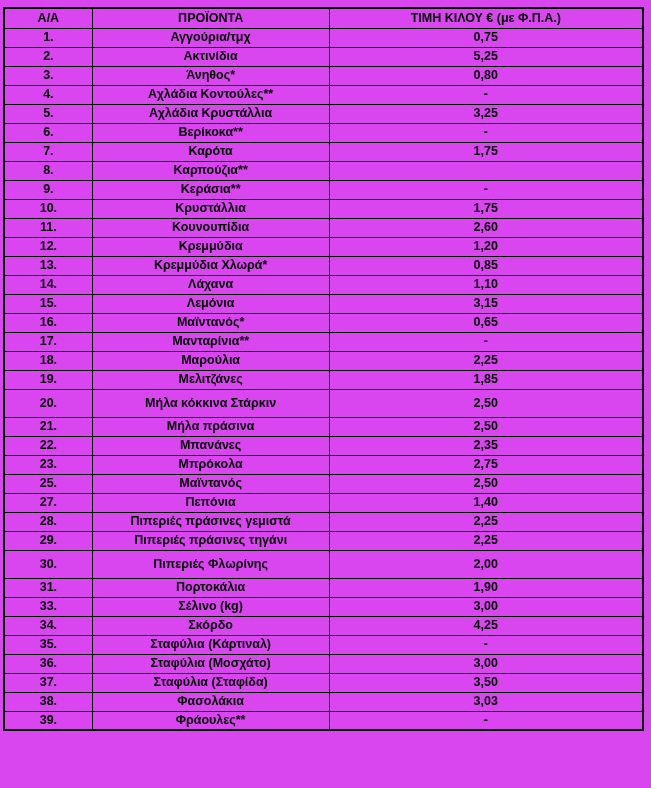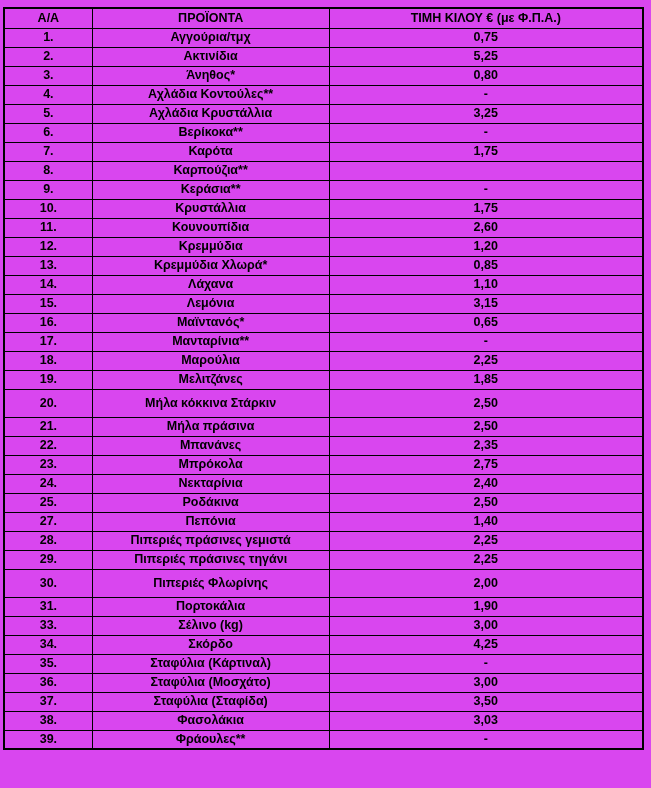--- a/index.html
+++ b/index.html
@@ -170,27 +170,22 @@
     <td>22.</td>
     <td>Μπανάνες</td>
     <td>2,35</td>
   </tr>
         <tr>
     <td>23.</td>
     <td>Μπρόκολα</td>
     <td>2,75</td>
   </tr>
         <tr>
-    <td>24.</td>
-    <td>Νεκταρίνια</td>
-    <td>2,40</td>
-  </tr>
-        <tr>
     <td>25.</td>
-    <td>Ροδάκινα</td>
+    <td>Μαϊντανός</td>
     <td>2,50</td>
   </tr>
         <tr>
     <td>27.</td>
     <td>Πεπόνια</td>
     <td>1,40</td>
   </tr>
         <tr>
     <td>28.</td>
     <td>Πιπεριές πράσινες γεμιστά</td>

